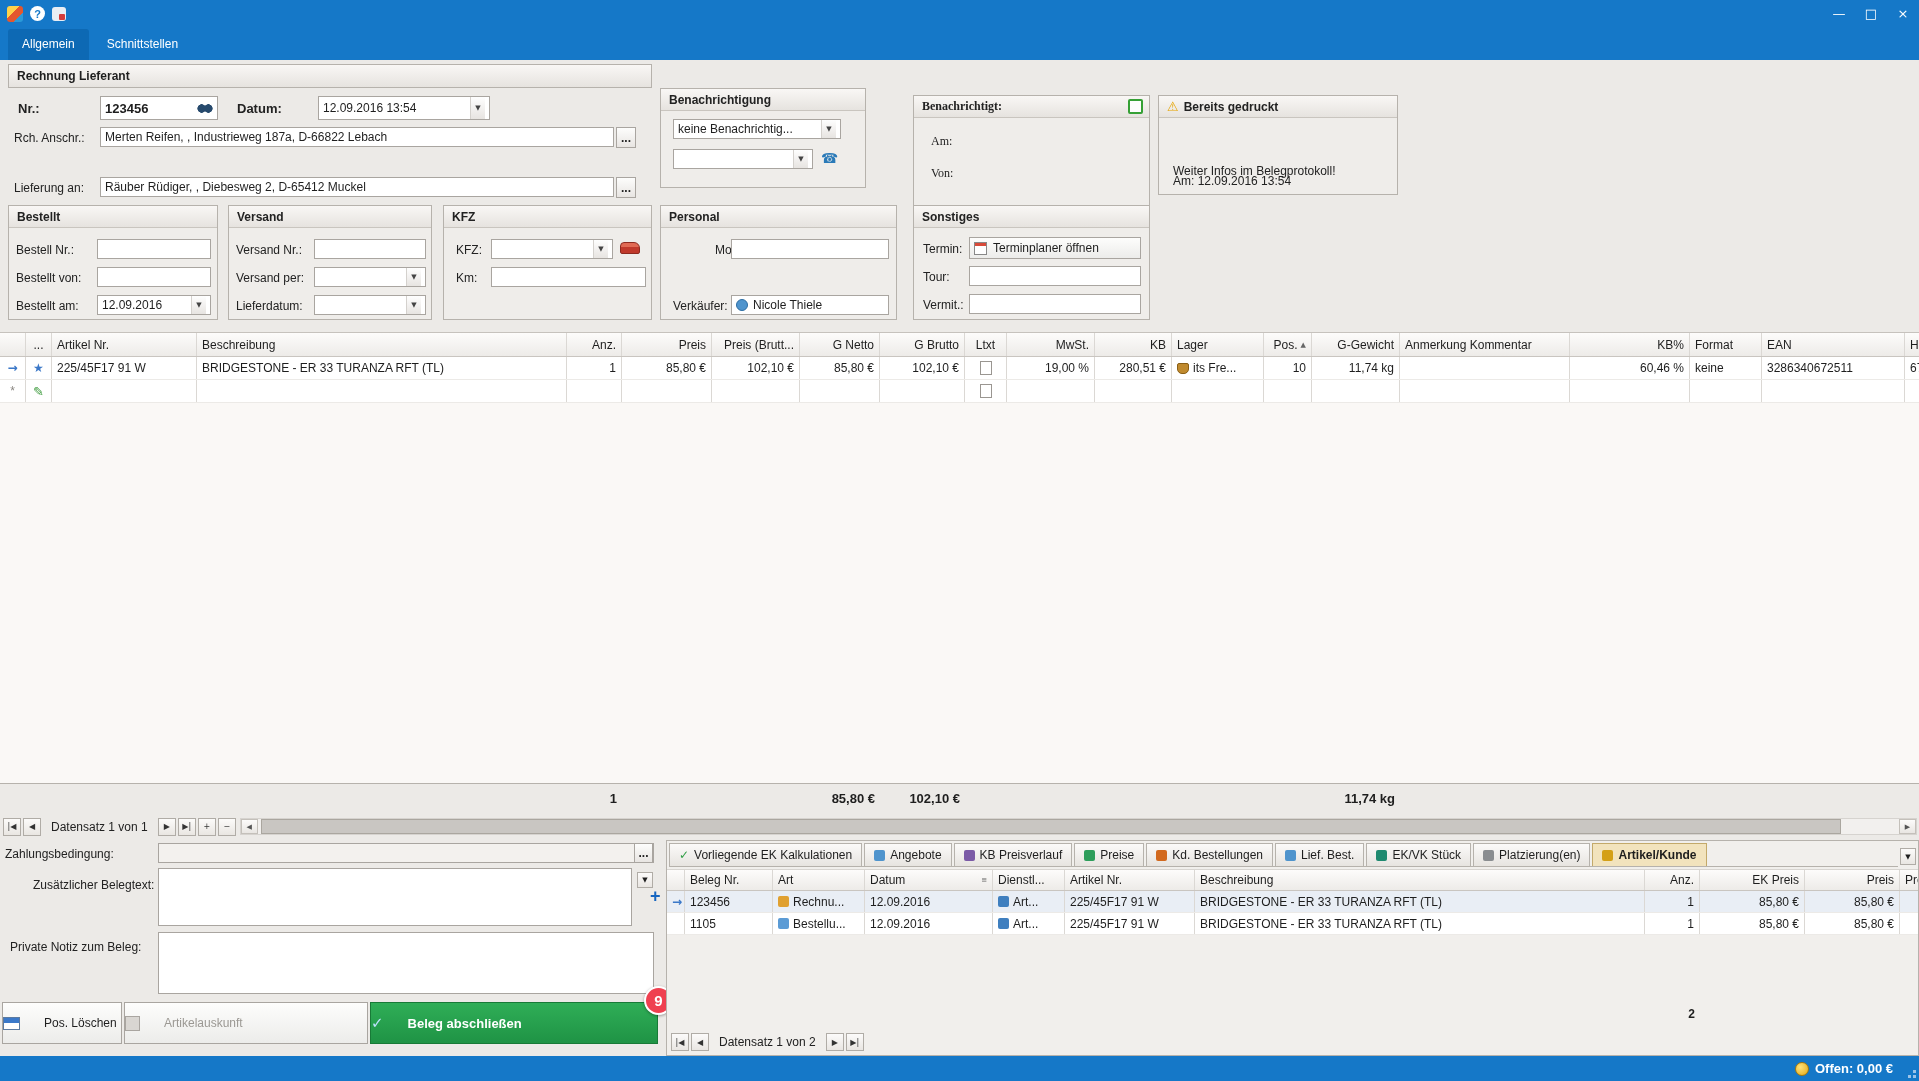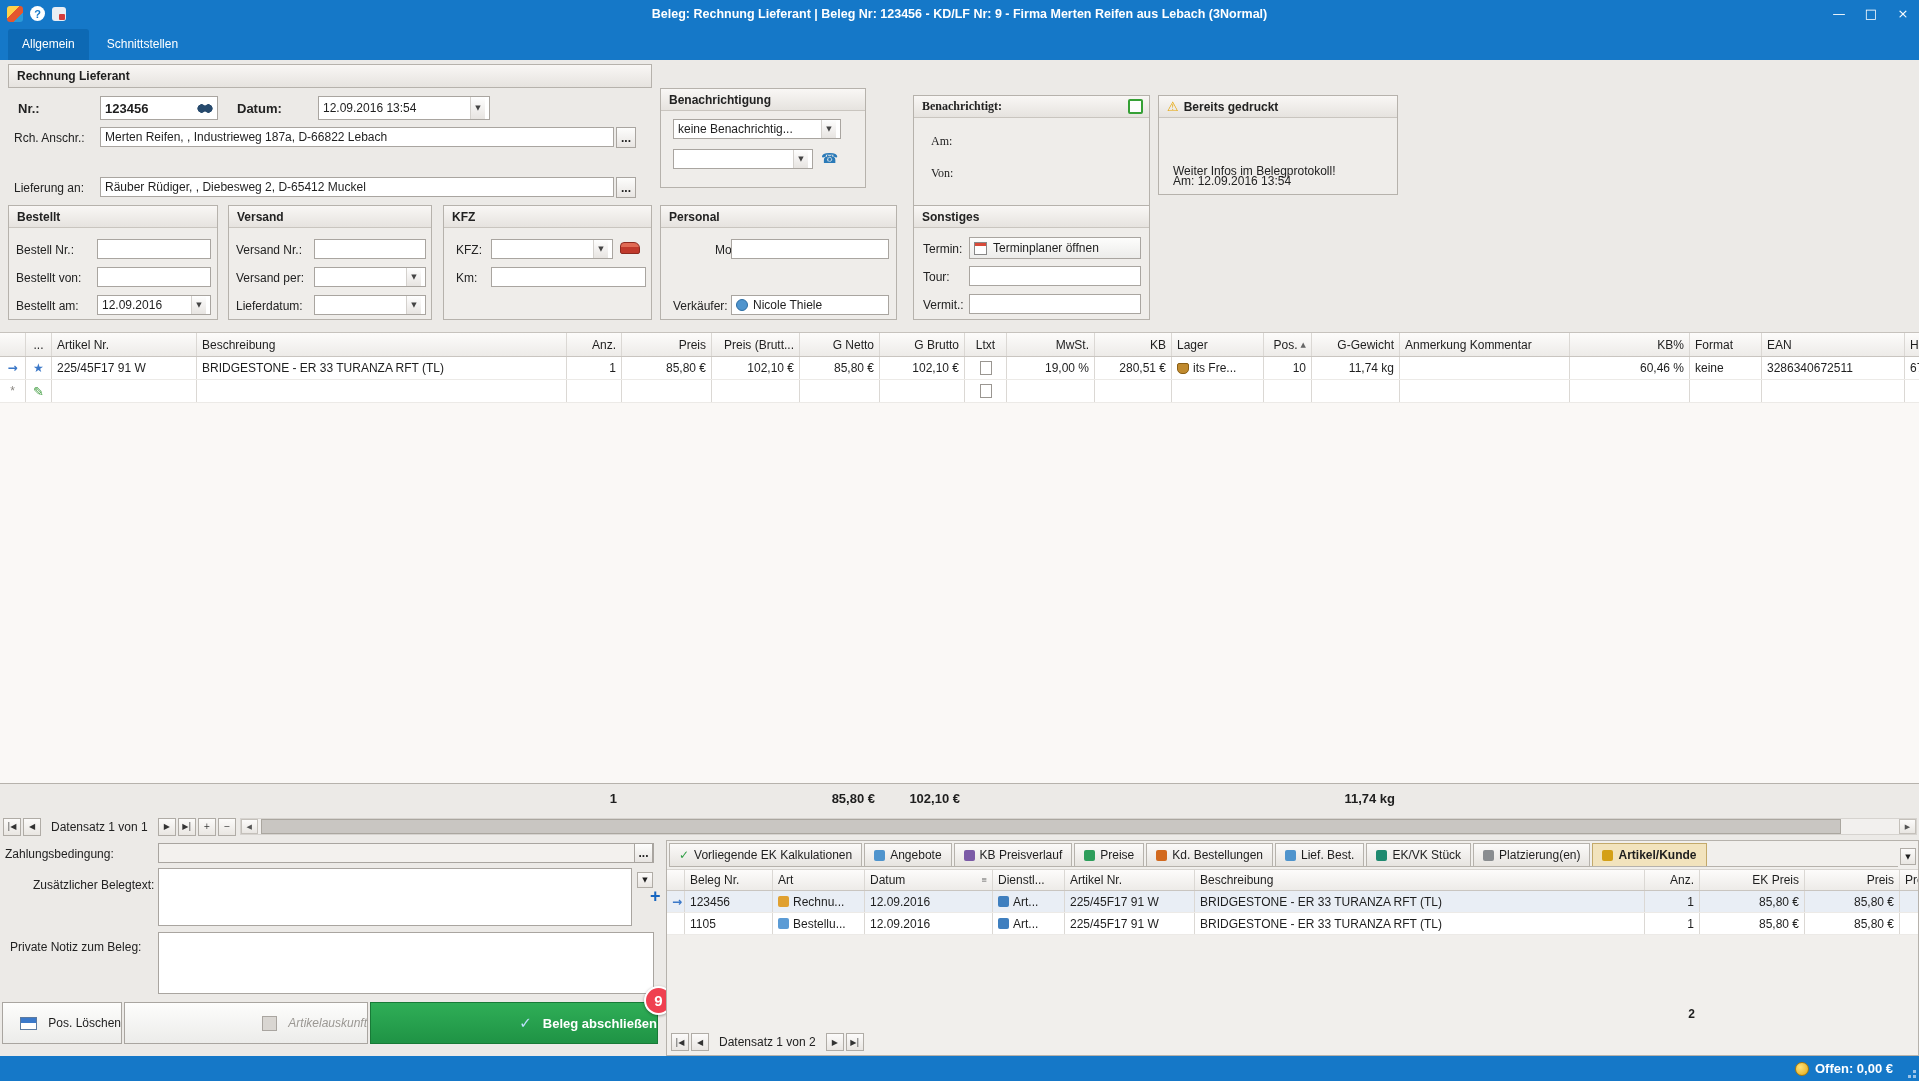--- a/index.html
+++ b/index.html
@@ -74,21 +74,21 @@
   .navbtn { width:18px; height:18px; font-size:8px; color:#333; }
   .navtxt { padding:0 8px; color:#222; }
   .hscroll { position:relative; flex:1; height:17px; margin:0 2px; background:#f2f0ee; border:1px solid #d6d3cf; }
   .hthumb { position:absolute; left:8px; top:0; bottom:0; width:1580px; background:#c9c6c2; border:1px solid #aaa69f; }
   .harrow { position:absolute; top:0; bottom:0; width:17px; display:flex; align-items:center; justify-content:center; font-size:7px; color:#555; background:linear-gradient(#fcfbfa,#e9e6e2); border:1px solid #c4c0ba; }
 
   
   .bl { position:absolute; left:0; top:840px; width:664px; height:216px; background:#eceae7; }
   .bl textarea { position:absolute; border:1px solid #a9a5a0; background:#fff; resize:none; font-family:"Liberation Sans",sans-serif; font-size:12px; padding:2px 4px; }
   .plus { position:absolute; color:#1565c0; font-weight:bold; font-size:18px; }
-  .bbtn { position:absolute; top:162px; height:42px; border:1px solid #a9a5a0; background:linear-gradient(#fdfdfc,#ececea); display:flex; align-items:center; justify-content:flex-end; gap:11px; font-size:12px; }
+  .bbtn { position:absolute; top:162px; height:42px; border:1px solid #a9a5a0; background:linear-gradient(#fdfdfc,#ececea); display:flex; align-items:center; justify-content:flex-start; gap:24px; font-size:12px; }
   .bbtn.disabled { color:#9b9893; }
   .bbtn.green { background:linear-gradient(#2fae57,#1f9345); border-color:#187a37; color:#fff; font-weight:bold; font-size:13px; }
   .ic-grid { width:17px; height:13px; background:linear-gradient(#3b79c9 0 5px,#fff 5px); border:1px solid #5b7aa0; }
   .ic-info { width:15px; height:15px; background:#d9d6d2; border:1px solid #a9a5a0; }
   .gcheck { color:#bfe1ff; font-size:15px; font-weight:bold; }
   .badge { position:absolute; left:644px; top:146px; width:29px; height:29px; border-radius:50%; background:#ef4050; border:2px solid #fff; color:#fff; font-weight:bold; font-size:15px; display:flex; align-items:center; justify-content:center; box-shadow:0 1px 3px rgba(0,0,0,.35); }
 
   
   .br { position:absolute; left:666px; top:840px; width:1253px; height:216px; background:#f1efec; border:1px solid #b6b2ac; overflow:hidden; }
   .tabstrip { position:absolute; left:2px; top:2px; right:20px; height:24px; display:flex; align-items:flex-end; gap:2px; border-bottom:1px solid #b6b2ac; overflow:hidden; }
@@ -122,21 +122,20 @@
 <div>
 
   <div class="titlebar">
     <div class="tb-icons">
       <span class="appic"></span>
       <span class="helpic">?</span>
       <span class="useric">
           <i></i>
         </span>
     </div>
-    <div class="tb-title">Beleg: Rechnung Lieferant | Beleg Nr: 123456 -  KD/LF Nr: 9 - Firma Merten Reifen aus Lebach (3Normal)</div>
     <div class="tb-btns">
       <div class="tb-btn glyph">—</div>
       <div class="tb-btn glyph">□</div>
       <div class="tb-btn glyph">×</div>
     </div>
   </div>
 
   <div class="menubar">
     <div class="menu-item active">Allgemein</div>
     <div class="menu-item">Schnittstellen</div>
@@ -390,21 +389,21 @@
     <span class="mini-btn glyph" style="position:absolute; left:637px; top:32px; width:16px; height:16px; font-size:7px;">▼</span>
     <span class="plus" style="left:650px; top:46px;">+</span>
 
     <span class="lbl" style="left:10px; top:100px;">Private Notiz zum Beleg:</span>
     <textarea style="left: 158px; top: 92px; width: 496px; height: 62px;"></textarea>
 
     <div class="bbtn" style="left:2px; width:120px;">
       <span class="ic-grid"></span>
       <span>Pos. Löschen</span>
     </div>
-    <div class="bbtn disabled" style="left:124px; width:244px;font-style:italic;">
+    <div class="bbtn disabled" style="left:124px; width:244px;">
       <span class="ic-info"></span>
       <span>Artikelauskunft</span>
     </div>
     <div class="bbtn green" style="left:370px; width:288px;">
       <span class="gcheck glyph">✓</span>
       <span>Beleg abschließen</span>
     </div>
     <div class="badge">9</div>
   </div>
 

